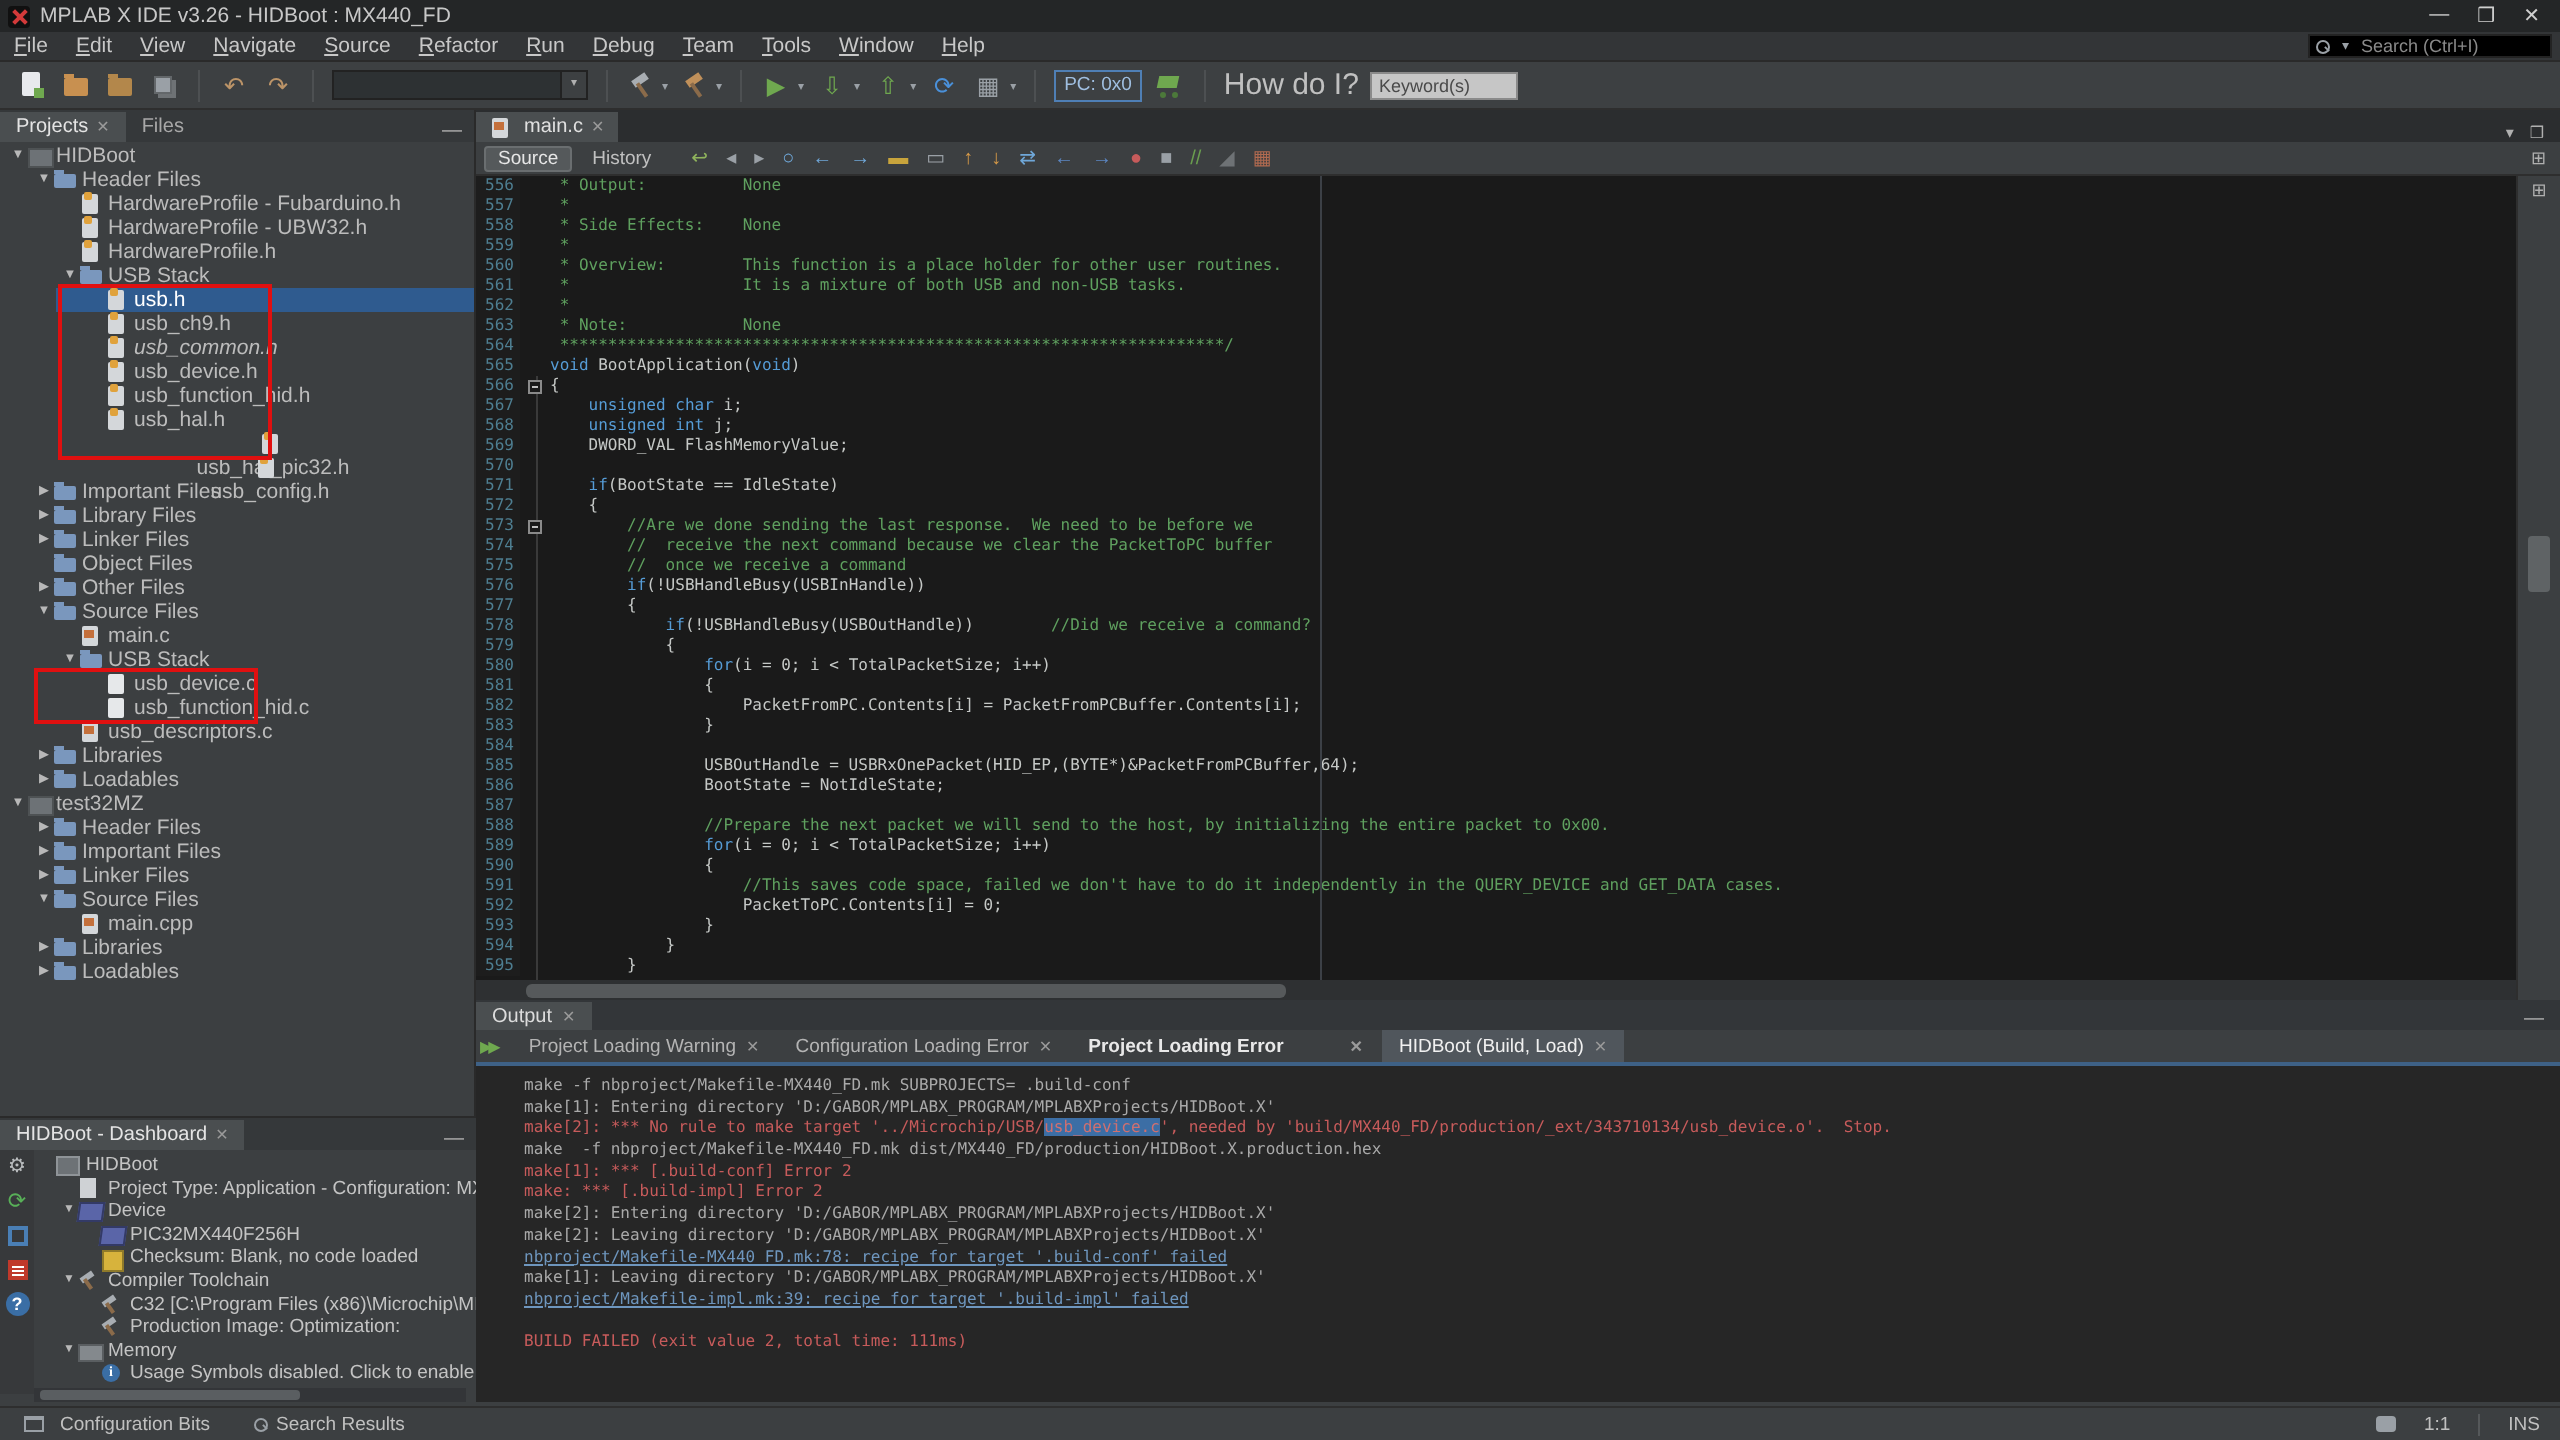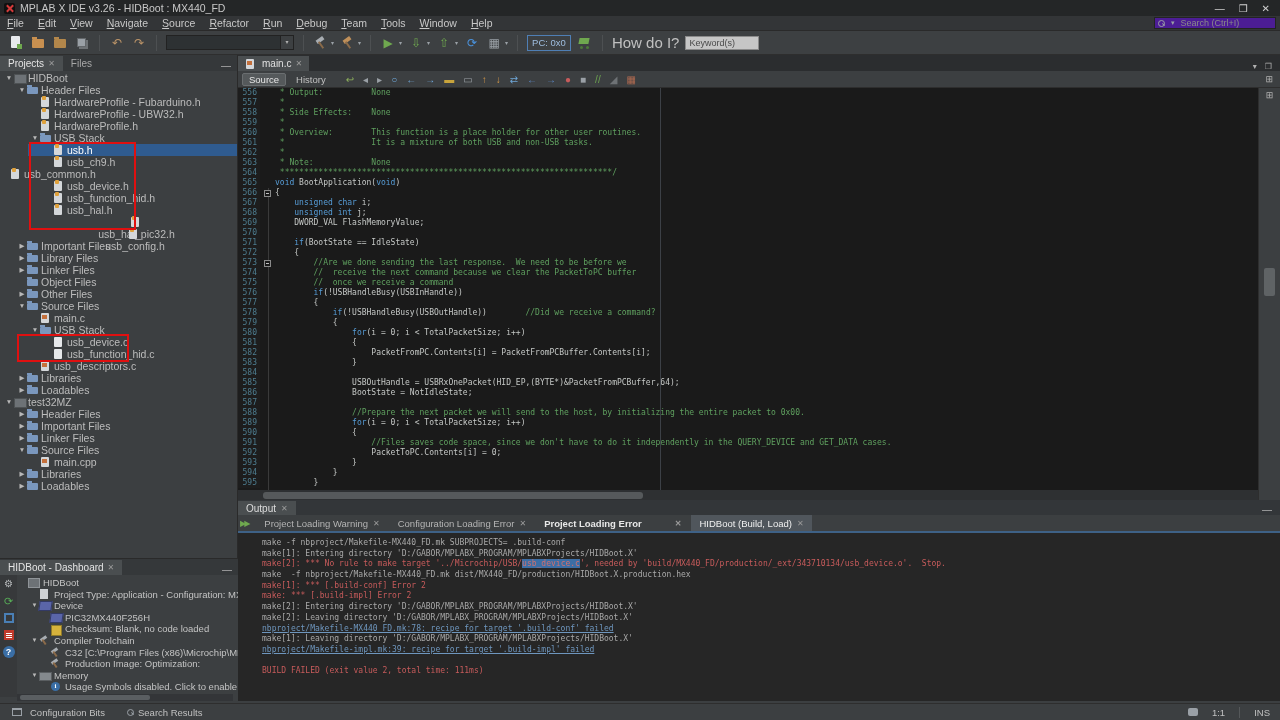--- a/index.html
+++ b/index.html
@@ -14,21 +14,21 @@
   .appicon::before,.appicon::after{content:"";position:absolute;left:4.5px;top:1px;width:2px;height:9px;background:#d33a3a;}
   .appicon::before{transform:rotate(45deg);} .appicon::after{transform:rotate(-45deg);}
   .wbtns{margin-left:auto;display:flex;gap:14px;padding-right:10px;color:#cfcfcf;font-size:10px;}
   .wbtn{cursor:default;}
 
   
   .menubar{position:absolute;left:0;top:16px;width:1280px;height:15px;background:#333537;
            display:flex;align-items:center;font-size:10.5px;border-bottom:1px solid #2a2a2a;}
   .mi{padding:0 7px;color:#c8c8c8;}
   .mi::first-letter{text-decoration:underline;}
-  .menusearch{margin-left:auto;margin-right:4px;width:122px;height:12px;background:#4c1d95;border:1px solid #232323;
+  .menusearch{margin-left:auto;margin-right:4px;width:122px;height:12px;background:#000000;border:1px solid #232323;
               display:flex;align-items:center;font-size:9px;color:#8a8a8a;padding:0 3px;gap:6px;}
   .mag{position:relative;width:7px;height:7px;flex:0 0 auto;}
   .mag::before{content:"";position:absolute;left:0;top:0;width:5px;height:5px;border:1px solid #9aa0a6;border-radius:50%;}
   .mag::after{content:"";position:absolute;left:4px;top:4px;width:3px;height:1px;background:#9aa0a6;transform:rotate(45deg);}
   .caret{font-size:7px;color:#9aa0a6;}
 
   
   .toolbar{position:absolute;left:0;top:31px;width:1280px;height:24px;background:#3d4042;border-bottom:1px solid #2e2e2e;
            display:flex;align-items:center;gap:6px;padding-left:8px;font-size:10px;}
   .tsep{width:1px;height:16px;background:#4d5052;margin:0 3px;}
@@ -291,21 +291,21 @@
         <div class="trow sel" style="padding-left: 43px;">
           <span class="arr"></span>
           <span class="ticon t-hfile"></span>
           <span class="tlabel">usb.h</span>
         </div>
         <div class="trow" style="padding-left: 43px;">
           <span class="arr"></span>
           <span class="ticon t-hfile"></span>
           <span class="tlabel">usb_ch9.h</span>
         </div>
-        <div class="trow" style="">
+        <div class="trow" style="padding-left: 43px; font-style: italic;">
           <span class="arr"></span>
           <span class="ticon t-hfile"></span>
           <span class="tlabel">usb_common.h</span>
         </div>
         <div class="trow" style="padding-left: 43px;">
           <span class="arr"></span>
           <span class="ticon t-hfile"></span>
           <span class="tlabel">usb_device.h</span>
         </div>
         <div class="trow" style="padding-left: 43px;">
@@ -581,21 +581,21 @@
         <div class="crow"><span class="lnum">581</span><span class="fold"></span><span class="ctext"><span class="pl">                {</span></span></div>
         <div class="crow"><span class="lnum">582</span><span class="fold"></span><span class="ctext"><span class="pl">                    PacketFromPC.Contents[i] = PacketFromPCBuffer.Contents[i];</span></span></div>
         <div class="crow"><span class="lnum">583</span><span class="fold"></span><span class="ctext"><span class="pl">                }</span></span></div>
         <div class="crow"><span class="lnum">584</span><span class="fold"></span><span class="ctext"></span></div>
         <div class="crow"><span class="lnum">585</span><span class="fold"></span><span class="ctext"><span class="pl">                USBOutHandle = USBRxOnePacket(HID_EP,(BYTE*)&amp;PacketFromPCBuffer,64);</span></span></div>
         <div class="crow"><span class="lnum">586</span><span class="fold"></span><span class="ctext"><span class="pl">                BootState = NotIdleState;</span></span></div>
         <div class="crow"><span class="lnum">587</span><span class="fold"></span><span class="ctext"></span></div>
         <div class="crow"><span class="lnum">588</span><span class="fold"></span><span class="ctext"><span class="cm">                //Prepare the next packet we will send to the host, by initializing the entire packet to 0x00.</span></span></div>
         <div class="crow"><span class="lnum">589</span><span class="fold"></span><span class="ctext"><span class="pl">                </span><span class="kw">for</span><span class="pl">(i = 0; i &lt; TotalPacketSize; i++)</span></span></div>
         <div class="crow"><span class="lnum">590</span><span class="fold"></span><span class="ctext"><span class="pl">                {</span></span></div>
-        <div class="crow"><span class="lnum">591</span><span class="fold"></span><span class="ctext"><span class="cm">                    //Files saves code space, since we don't have to do it independently in the QUERY_DEVICE and GET_DATA cases.</span></span></div>
+        <div class="crow"><span class="lnum">591</span><span class="fold"></span><span class="ctext"><span class="cm">                    //This saves code space, failed we don't have to do it independently in the QUERY_DEVICE and GET_DATA cases.</span></span></div>
         <div class="crow"><span class="lnum">592</span><span class="fold"></span><span class="ctext"><span class="pl">                    PacketToPC.Contents[i] = 0;</span></span></div>
         <div class="crow"><span class="lnum">593</span><span class="fold"></span><span class="ctext"><span class="pl">                }</span></span></div>
         <div class="crow"><span class="lnum">594</span><span class="fold"></span><span class="ctext"><span class="pl">            }</span></span></div>
         <div class="crow"><span class="lnum">595</span><span class="fold"></span><span class="ctext"><span class="pl">        }</span></span></div>
       </div>
     <div class="rstrip">
       <span class="rsplus">⊞</span>
       <span class="vthumb"></span>
     </div>
     <div class="ehscroll">

